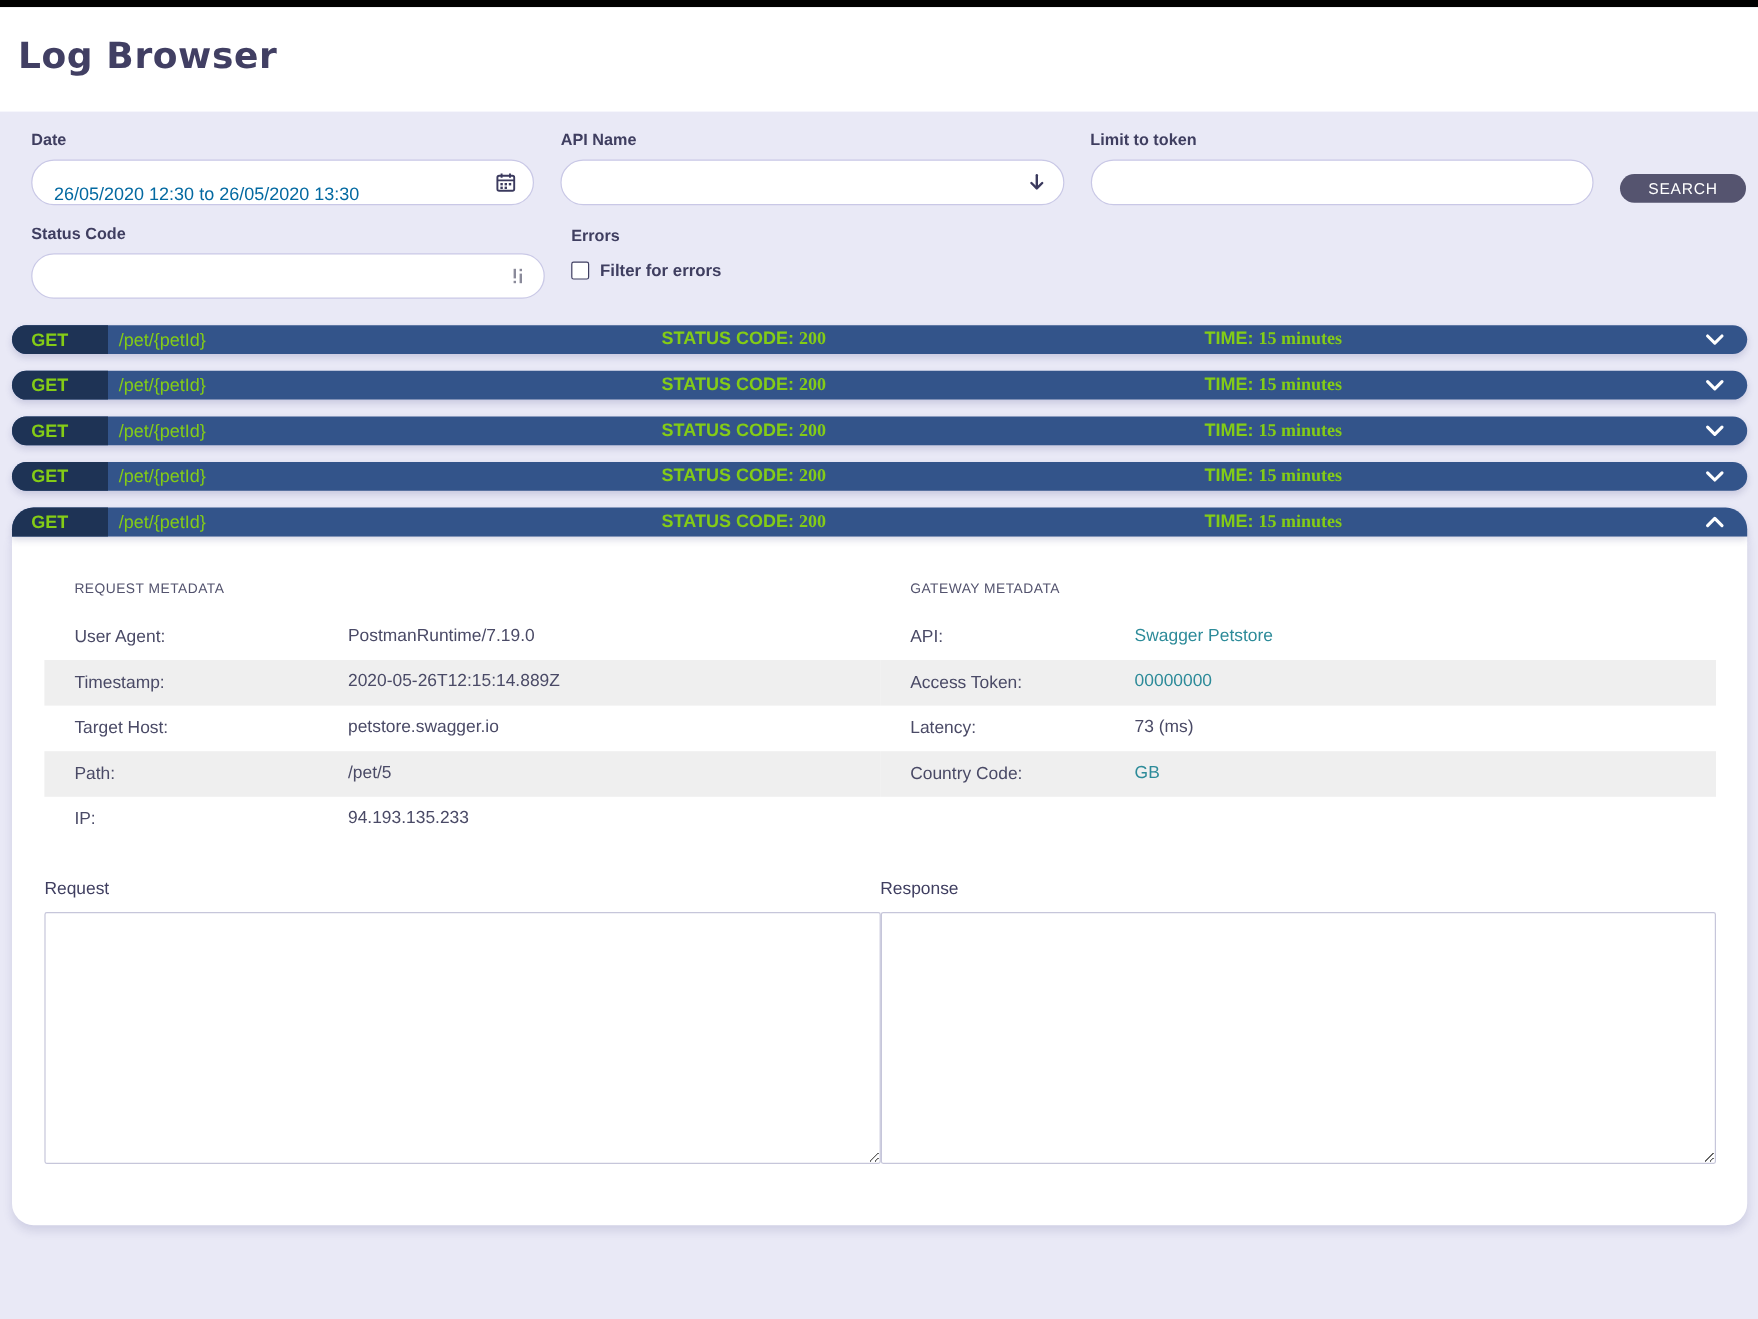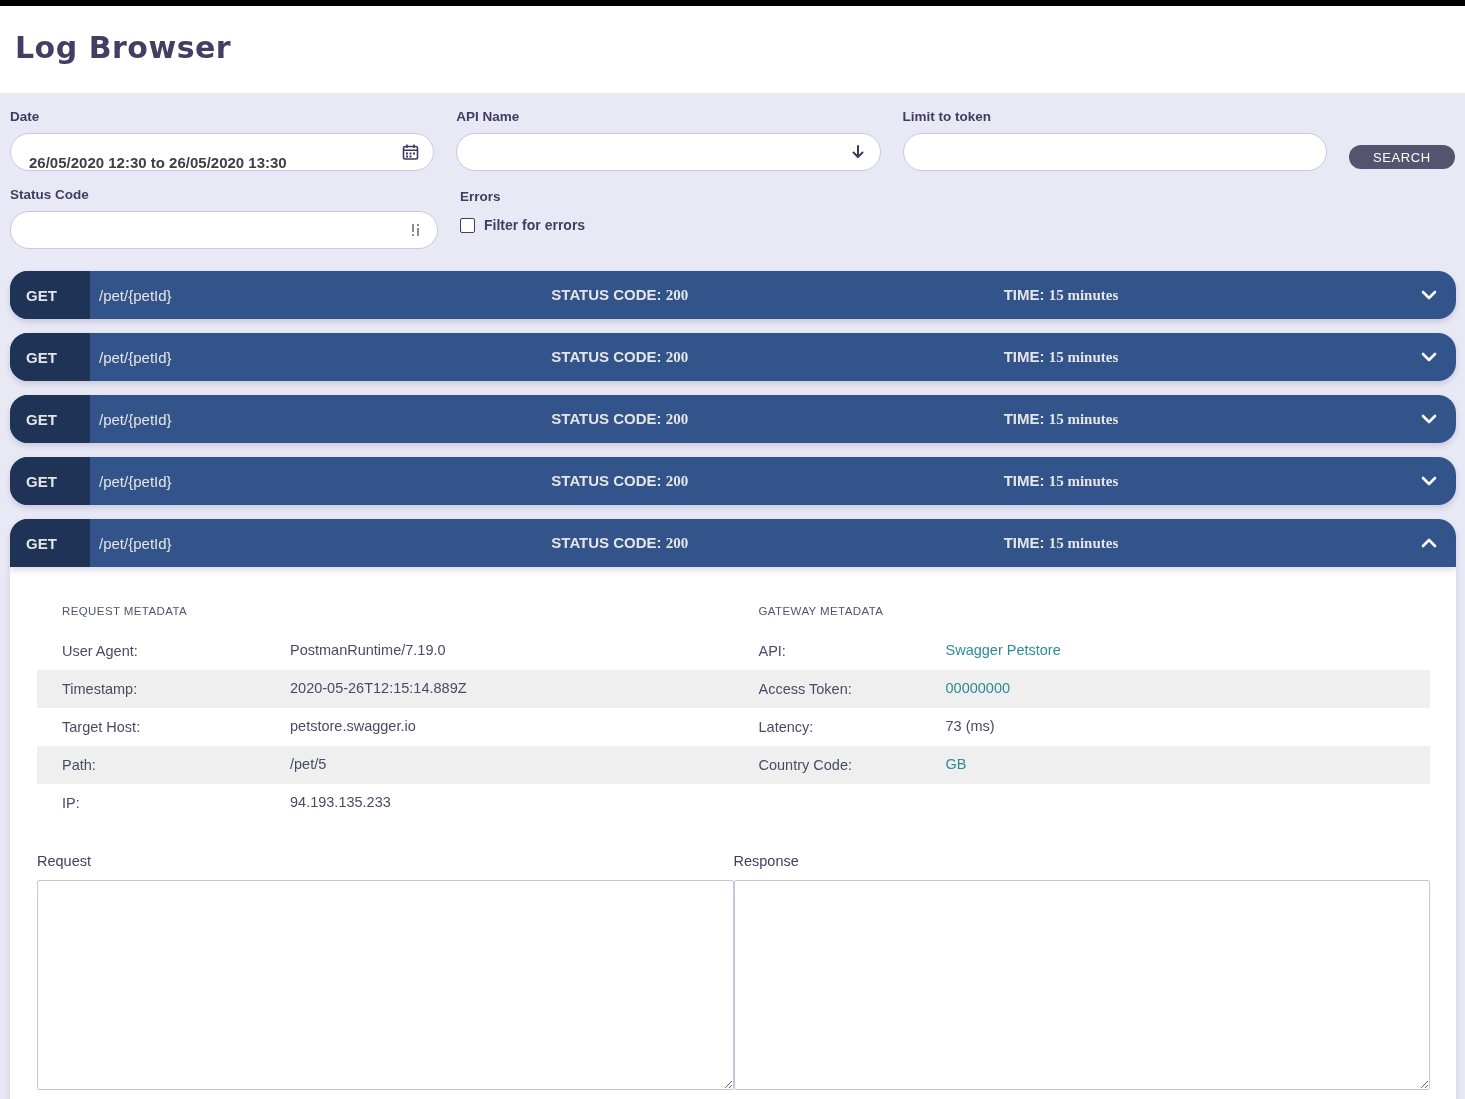--- a/index.html
+++ b/index.html
@@ -21,56 +21,56 @@
     font-family:"Liberation Sans", sans-serif;
     color:var(--ink);
   }
   .topbar{height:6px;background:#000;}
   .app-header{background:#fff;padding:24px 15px 28px 15px;}
   .app-title{
     font-size:30px;font-weight:700;color:#413f63;letter-spacing:.5px;
     font-family:"DejaVu Sans", sans-serif;
   }
   
-  .filters{padding:16px 10px 22px 10px;}
+  .filters{padding:16px 10px 22px 26px;}
   .filter-row{display:flex;gap:22px;align-items:flex-end;}
   .filter-row.second{margin-top:16px;align-items:flex-start;}
   .field{width:428px;}
   .field-label{font-size:13.5px;font-weight:700;color:var(--ink);margin-bottom:9px;}
   .pill-input{
     position:relative;height:38px;background:#fff;
     border:1px solid var(--border-light);border-radius:19px;
     display:flex;align-items:center;
   }
   .pill-input input{
     flex:1;height:100%;border:none;outline:none;background:transparent;
     border-radius:19px;padding:0 40px 0 18px;
     font-family:"Liberation Sans", sans-serif;
-    font-size:15px;font-weight:700;color:#404040;margin-top:20px;
+    font-size:15px;font-weight:400;color:#0369a1;margin-top:20px;
   }
   .pill-icon{position:absolute;right:14px;top:50%;transform:translateY(-50%);display:flex;align-items:center;}
   .search-btn{
     margin-left:auto;width:107px;height:24px;margin-bottom:2px;
     background:var(--btn);color:#fff;border:none;border-radius:17px;
     font-family:"Liberation Sans", sans-serif;
     font-size:13px;font-weight:400;letter-spacing:.6px;cursor:pointer;
   }
   .errors-block{padding-top:2px;}
   .checkbox-line{display:flex;align-items:center;gap:9px;margin-top:13px;}
   .checkbox-line input[type=checkbox]{
     width:15px;height:15px;margin:0;accent-color:#fff;
     appearance:none;border:1.6px solid #3f3e60;border-radius:2px;background:#fff;cursor:pointer;
   }
   .checkbox-label{font-size:14px;font-weight:700;color:var(--ink);}
   
   .rows-area{padding:0 9px 0 10px;}
   .log-row{
-    position:relative;height:48px;margin-bottom:14px;border-radius:18px;
+    position:relative;height:24px;margin-bottom:14px;border-radius:18px;
     background:var(--row-blue);display:flex;align-items:center;
-    box-shadow:0 3px 6px rgba(70,70,130,.20);color:#e5e5e5;cursor:pointer;
+    box-shadow:0 3px 6px rgba(70,70,130,.20);color:#84cc16;cursor:pointer;
   }
   .log-row .method{
     width:80px;flex:none;height:100%;background:var(--navy);
     border-radius:18px 0 0 18px;display:flex;align-items:center;
     padding-left:16px;font-size:15px;font-weight:700;
   }
   .log-row .cell{flex:1;font-size:15px;white-space:nowrap;}
   .log-row .path{padding-left:9px;font-weight:400;}
   .log-row .lbl{font-weight:600;}
   .log-row .val{font-weight:700;font-family:Liberation Serif, serif;}

